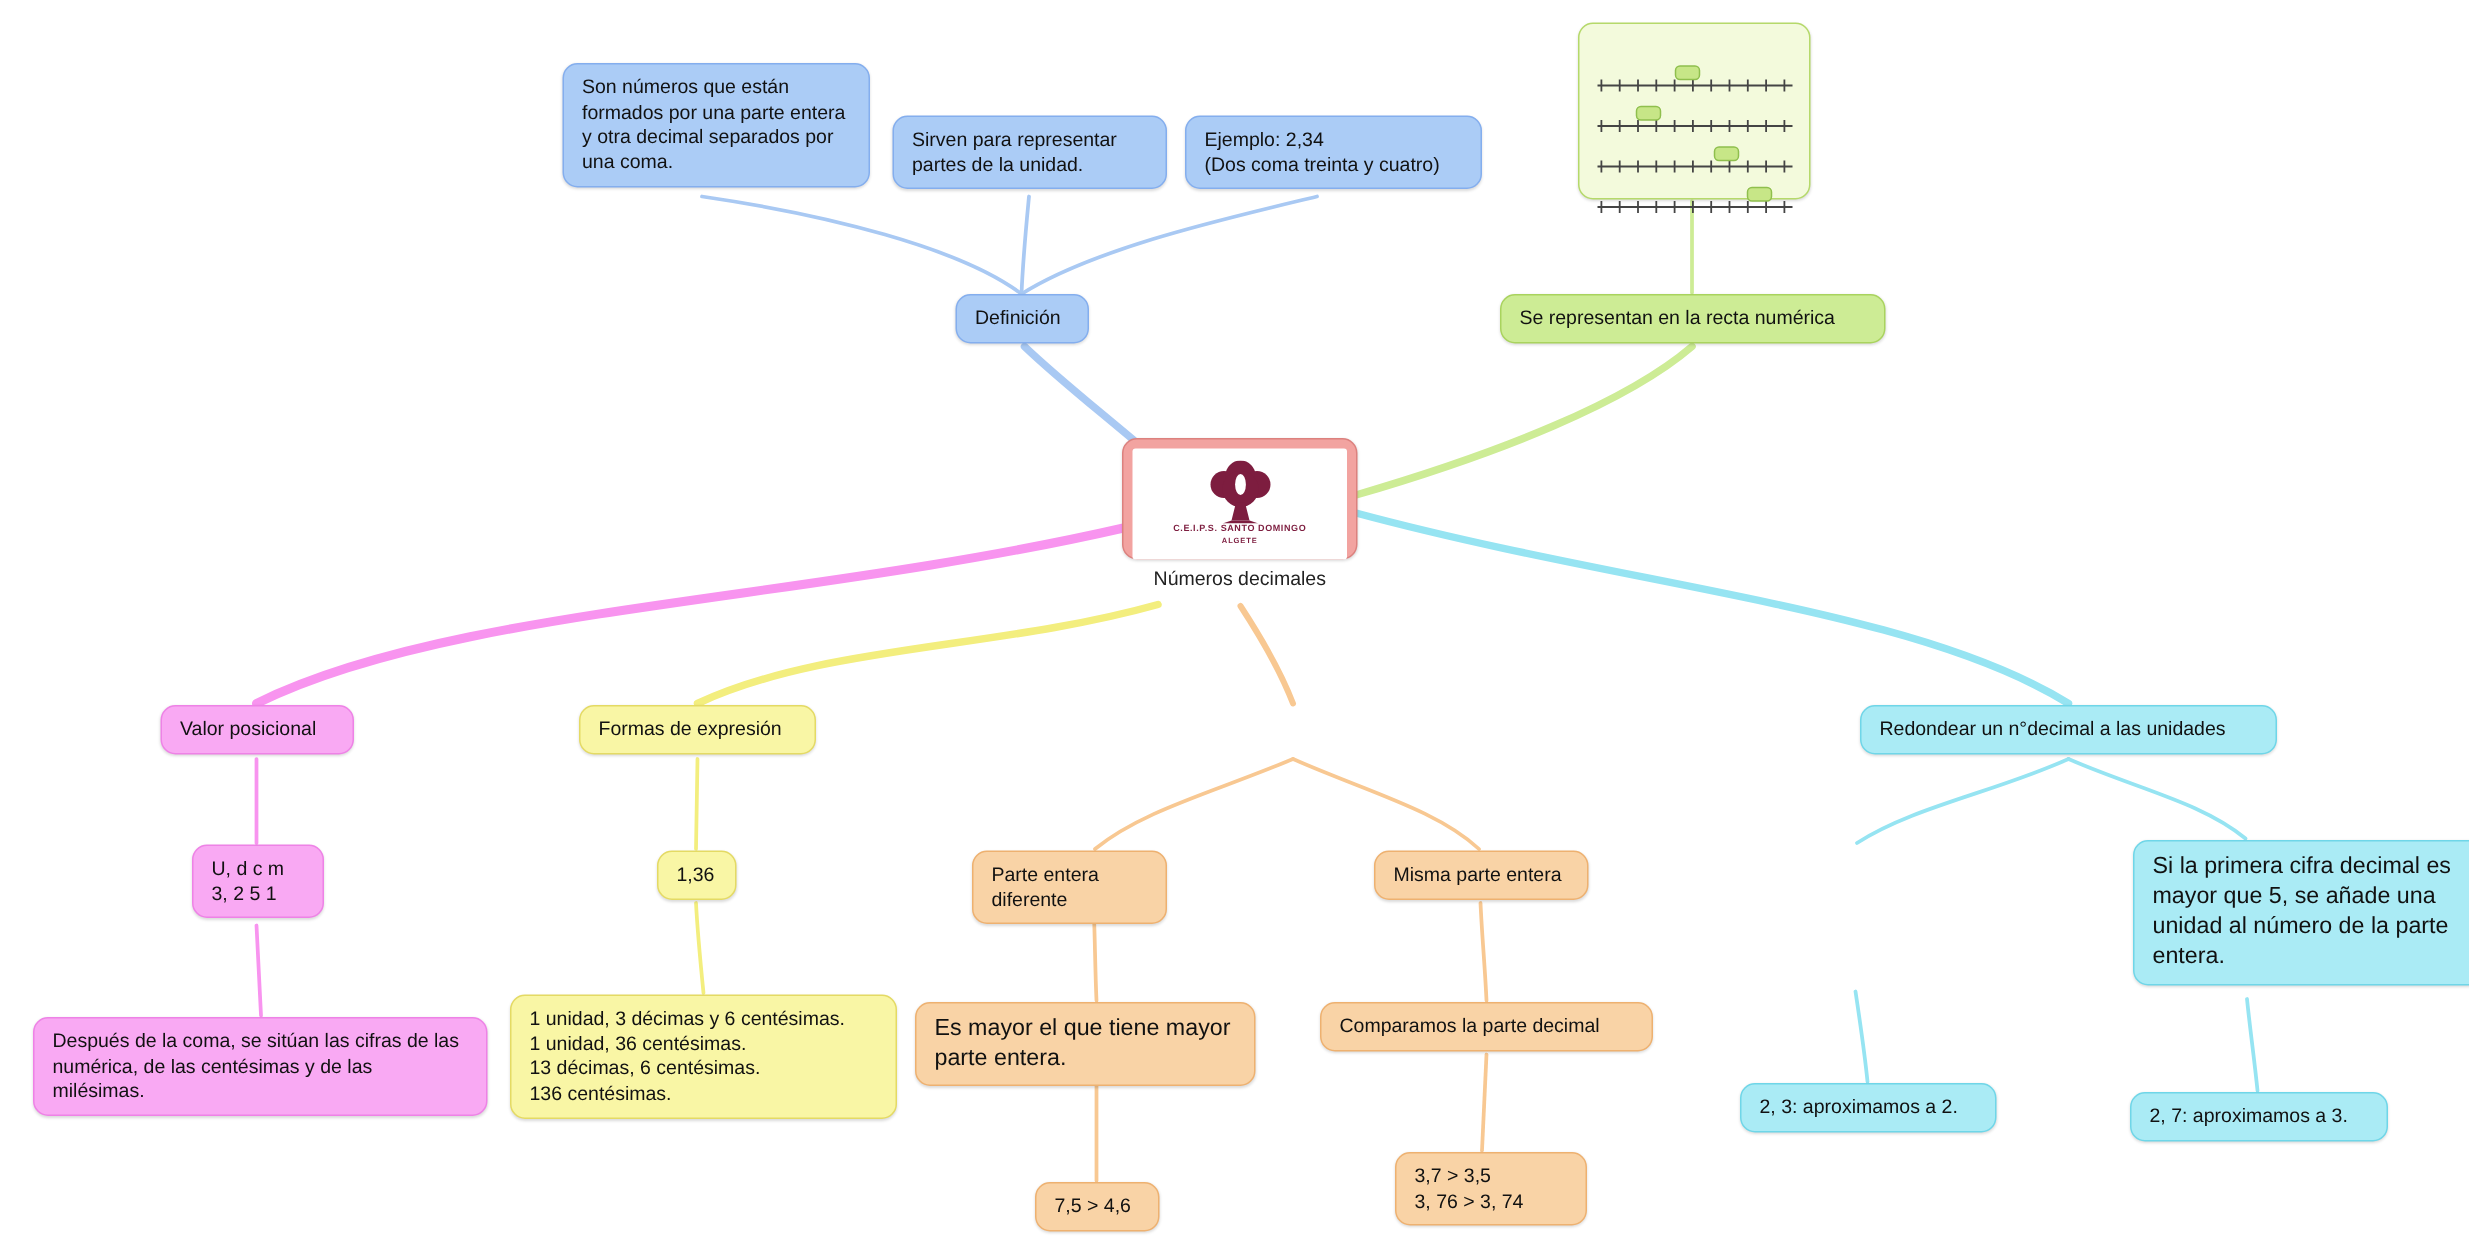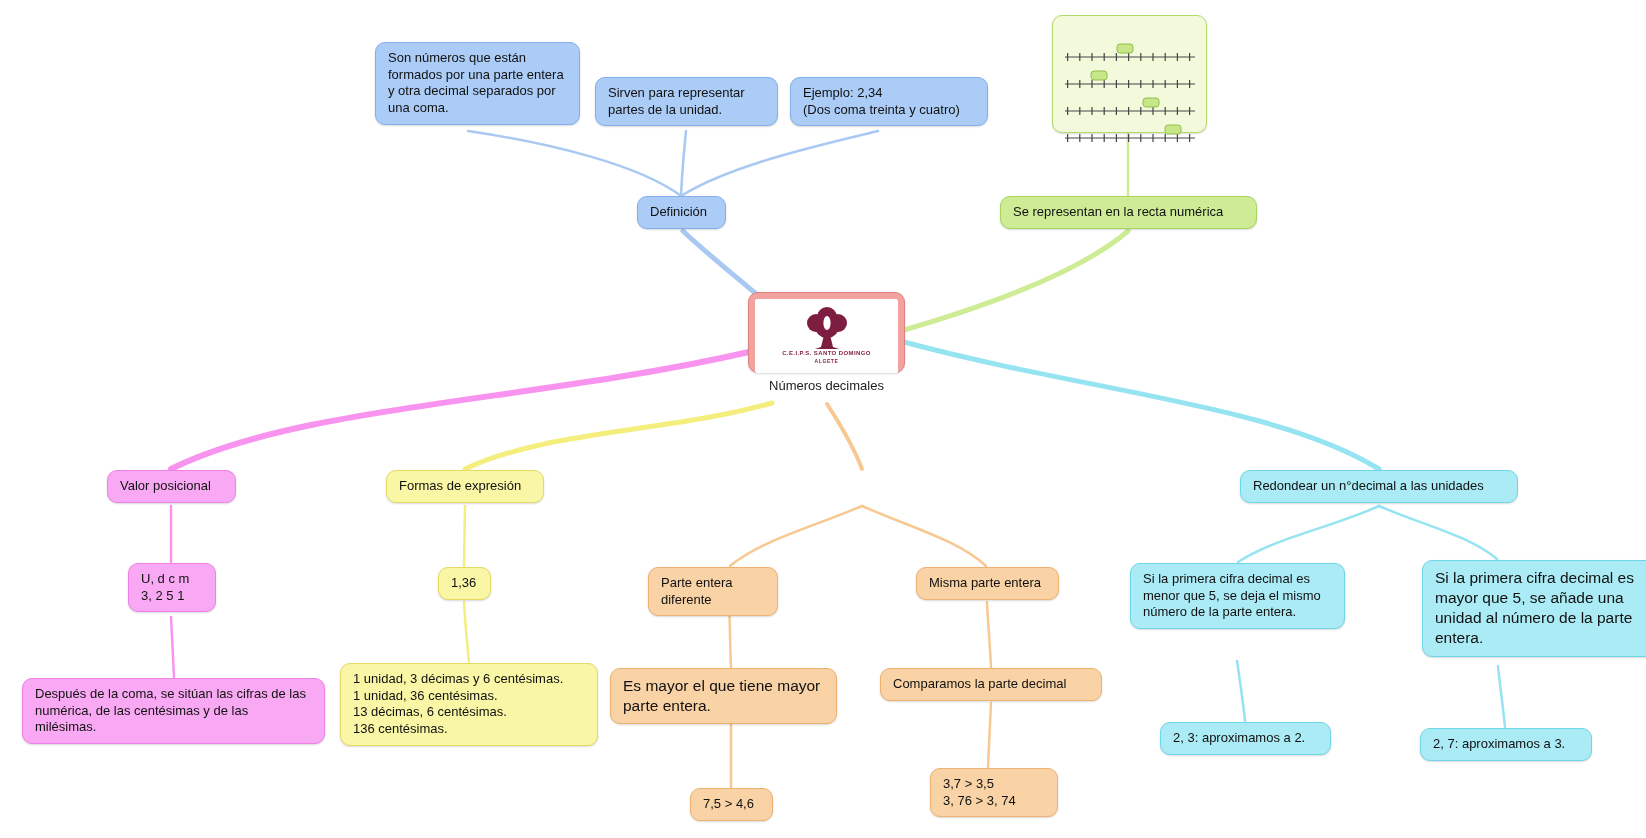--- a/index.html
+++ b/index.html
@@ -146,21 +146,20 @@
 
   <div class="node orange label" style="left:916px; top:567px; width:143px;">Misma parte entera</div>
 
   <div class="node orange label" style="left:880px; top:668px; width:222px;">Comparamos la parte decimal</div>
 
   <div class="node orange label" style="left:930px; top:768px; width:128px;">3,7 &gt; 3,5
 3, 76 &gt; 3, 74</div>
 
   <div class="node cyan label" style="left:1240px; top:470px; width:278px;">Redondear un n°decimal a las unidades</div>
 
-  <div class="node cyan" style="left:1130px; top:563px; width:215px;">Si la primera cifra decimal es menor que 5, se deja el mismo número de la parte entera.</div>
 
   <div class="node cyan label" style="left:1160px; top:722px; width:171px;">2, 3: aproximamos a 2.</div>
 
   <div class="node cyan big-text" style="left:1390px; top:560px; width:241px;margin-left:32px;">Si la primera cifra decimal es mayor que 5, se añade una unidad al número de la parte entera.</div>
 
   <div class="node cyan label" style="left:1420px; top:728px; width:172px;">2, 7: aproximamos a 3.</div>
 
 </div>
 
 </body></html>

